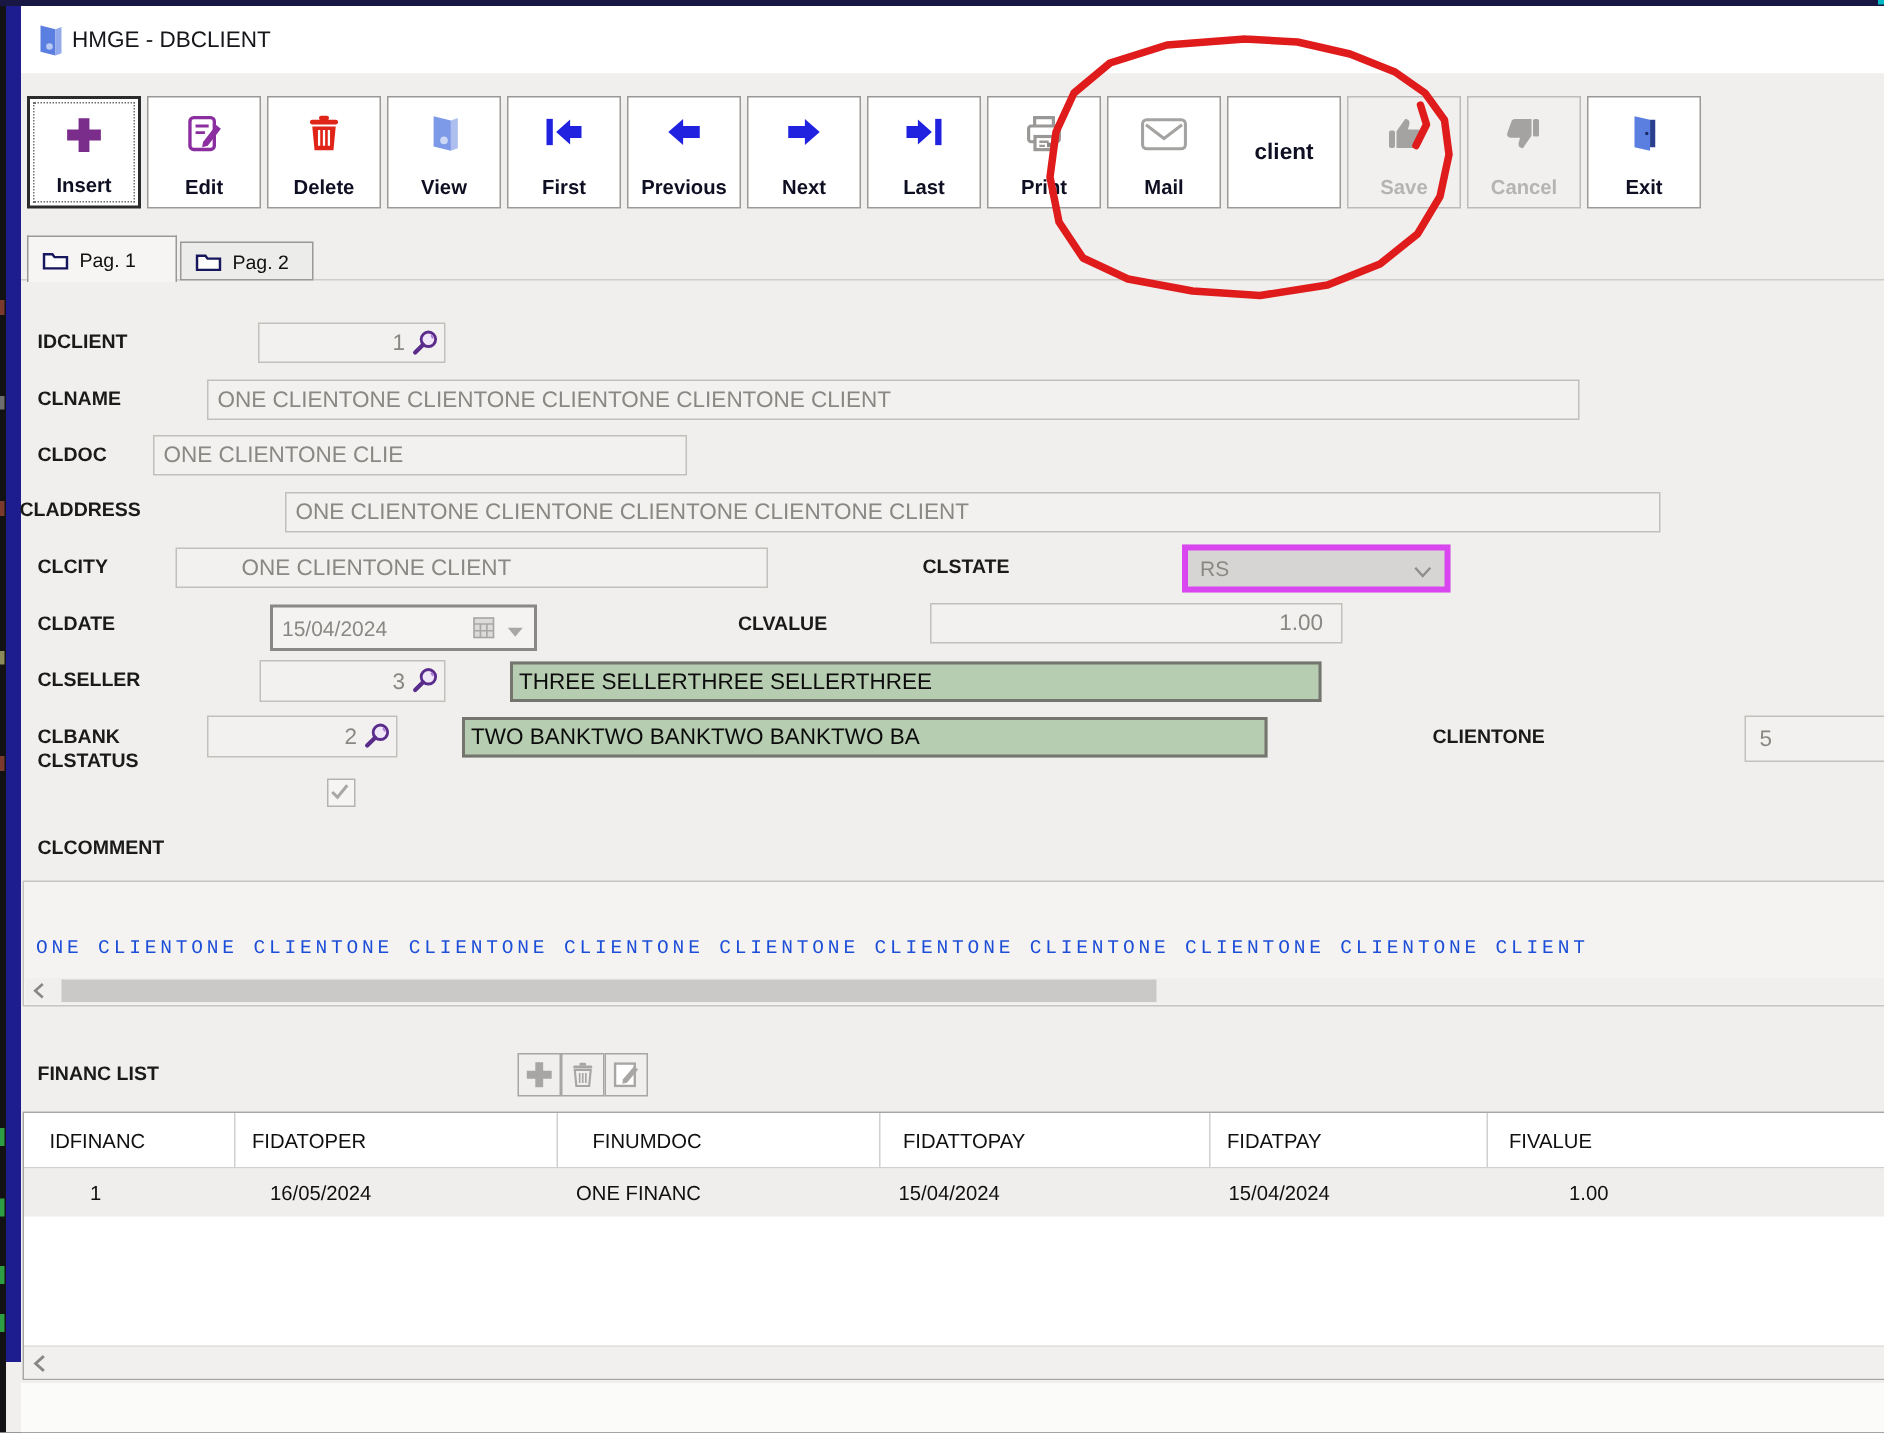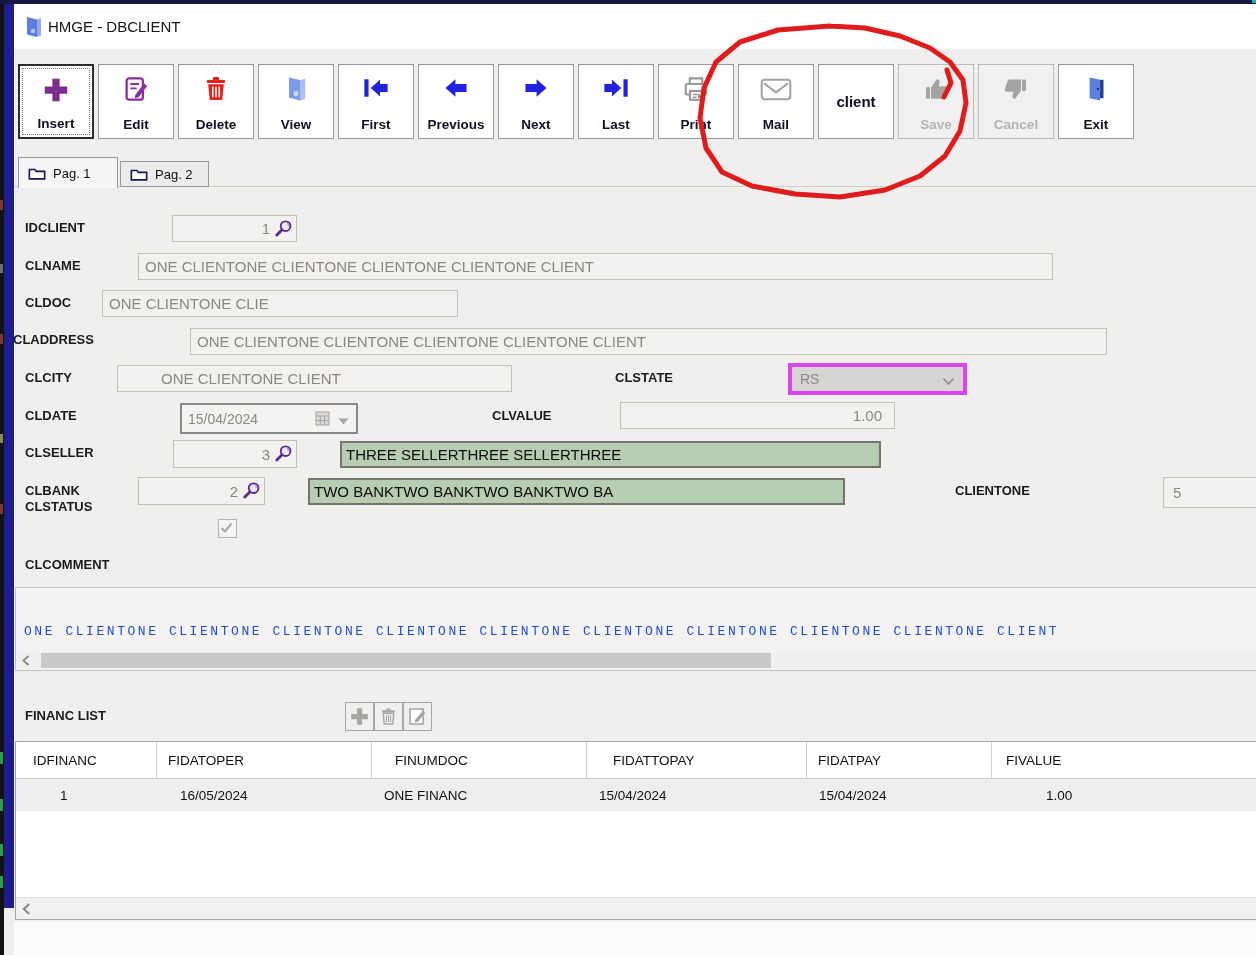--- a/index.html
+++ b/index.html
@@ -400,21 +400,21 @@
       <rect x="3.5" y="3.5" width="15" height="17" fill="#fff" stroke="#a8a6a4" stroke-width="1.8"></rect>
       <path d="M9.5 15.5 L18 5.5 L21 8 L12.5 18 L9 18.8 Z" fill="#a8a6a4"></path>
     </svg>
   </div>
 
   <div class="abs grid">
     <div class="ghead">
       <div class="gh" style="left:0;width:140px;padding-left:17px;">IDFINANC</div>
       <div class="gh" style="left:140px;width:215px;padding-left:12px;">FIDATOPER</div>
       <div class="gh" style="left:355px;width:215px;padding-left:24px;">FINUMDOC</div>
-      <div class="gh" style="left:570px;width:220px;padding-left:27px;">FIDATTOPAY</div>
+      <div class="gh" style="left:570px;width:220px;padding-left:16px;">FIDATTOPAY</div>
       <div class="gh" style="left:790px;width:185px;padding-left:12px;">FIDATPAY</div>
       <div class="gh" style="left:975px;width:270px;padding-left:15px;">FIVALUE</div>
       <div class="gsep" style="left:140px;"></div>
       <div class="gsep" style="left:355px;"></div>
       <div class="gsep" style="left:570px;"></div>
       <div class="gsep" style="left:790px;"></div>
       <div class="gsep" style="left:975px;"></div>
     </div>
     <div class="grow">
       <div class="gc" style="left:0;width:140px;padding-left:44px;">1</div>

